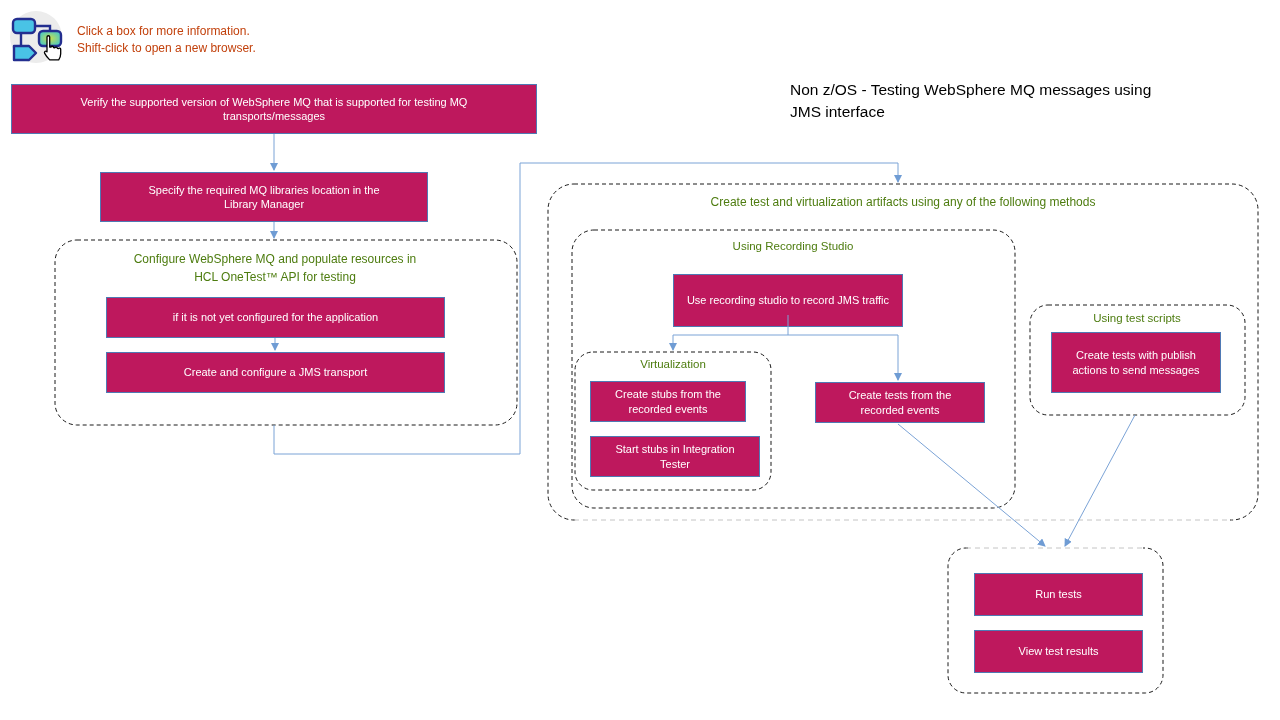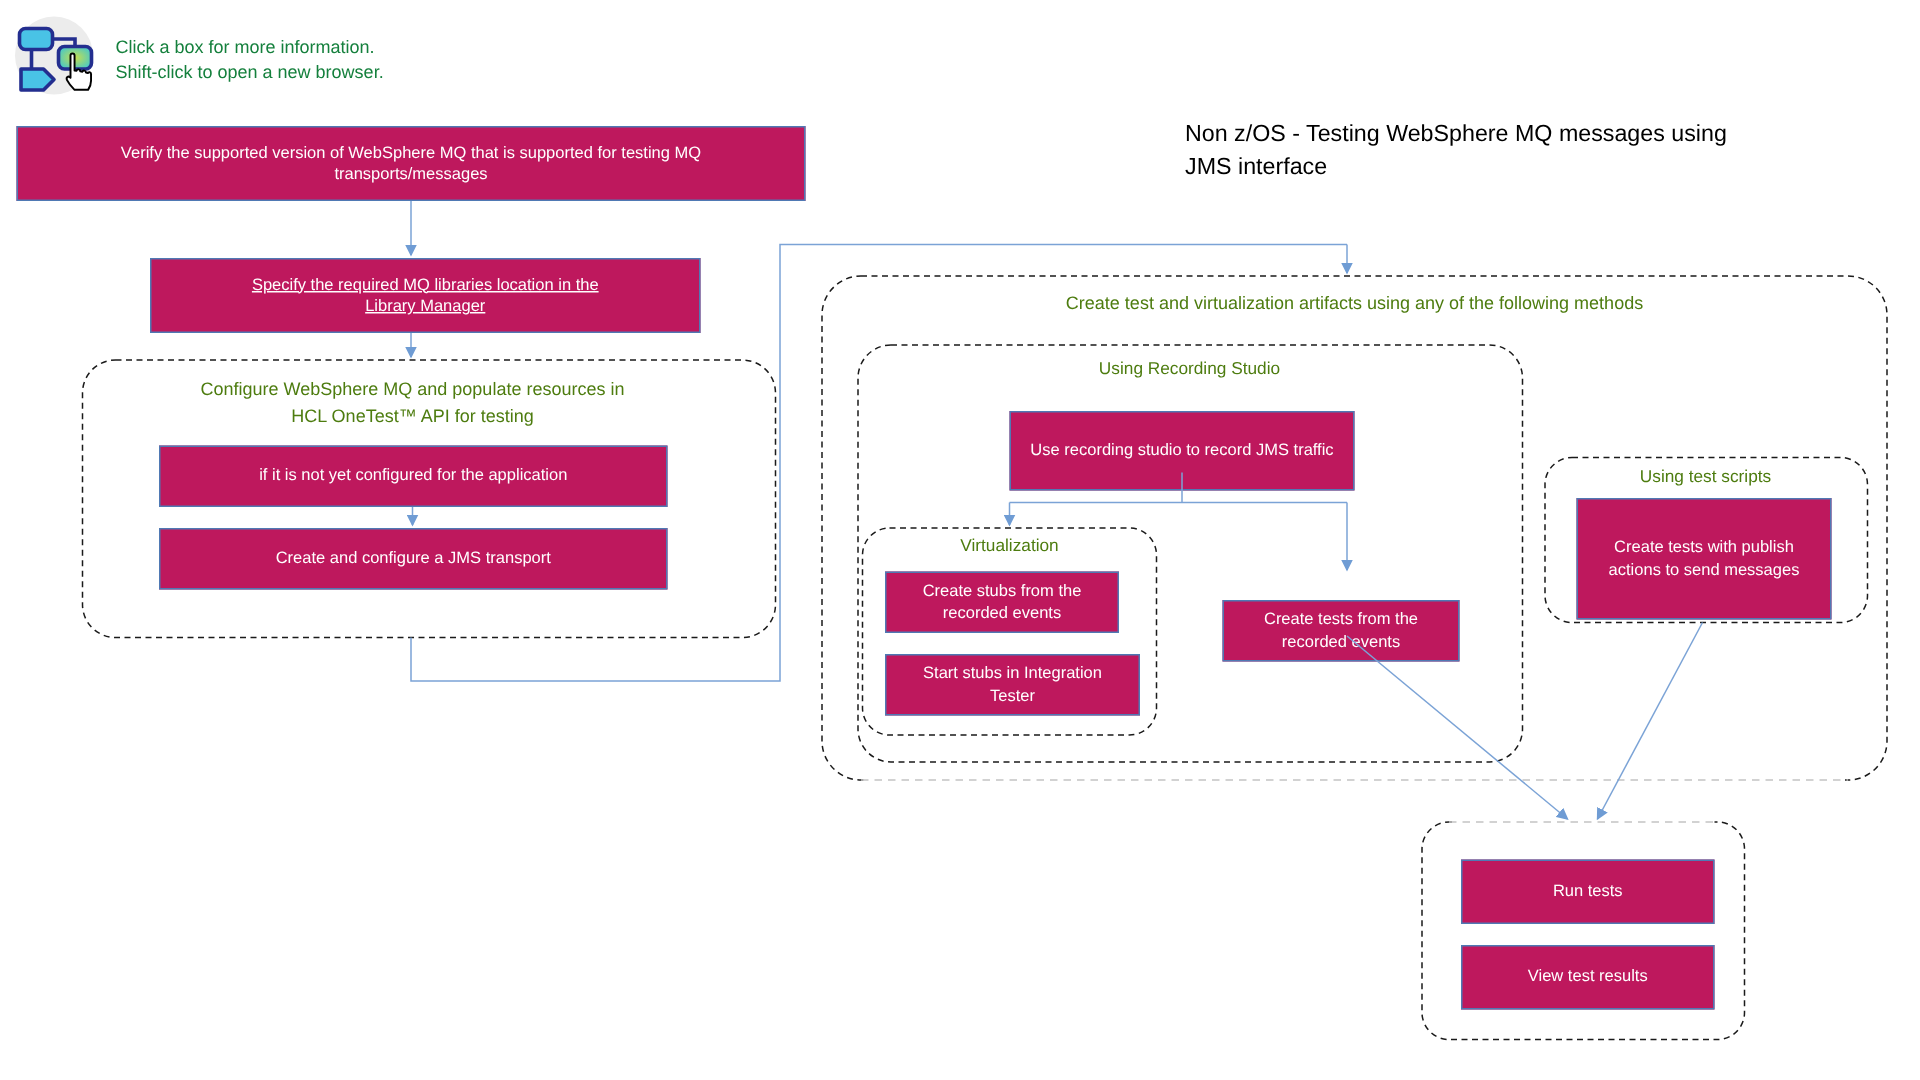--- a/index.html
+++ b/index.html
@@ -33,21 +33,21 @@
   .t12 { font-size:12px; line-height:18px; }
   .t11 { font-size:11.5px; line-height:15px; }
 
   #page-title {
     position:absolute; left:790px; top:79px; width:362px;
     font-size:15.5px; line-height:21.5px; color:#000000; z-index:2;
   }
 
   #instructions {
     position:absolute; left:77px; top:23px;
-    font-size:12px; line-height:17px; color:#15803d; z-index:2;
+    font-size:12px; line-height:17px; color:#c2410c; z-index:2;
   }
 
   #overlay-svg { position:absolute; left:0; top:0; z-index:5; pointer-events:none; }
   #icon-svg { position:absolute; left:6px; top:6px; z-index:2; }
 </style>
 </head>
 <body>
 
 <div id="stage">
 
@@ -80,21 +80,21 @@
   <div class="grp-title t12" style="left:125px; top:250px; width:300px;">Configure WebSphere MQ and populate resources in HCL OneTest™ API for testing</div>
   <div class="grp-title t12" style="left:603px; top:193px; width:600px;">Create test and virtualization artifacts using any of the following methods</div>
   <div class="grp-title t11" style="left:693px; top:239px; width:200px;">Using Recording Studio</div>
   <div class="grp-title t11" style="left:613px; top:357px; width:120px;">Virtualization</div>
   <div class="grp-title t11" style="left:1057px; top:311px; width:160px;">Using test scripts</div>
 
   <div class="box" style="left:11px; top:84px; width:526px; height:50px; padding:0 20px;">
     <span class="txt">Verify the supported version of WebSphere MQ that is supported for testing MQ transports/messages</span>
   </div>
 
-  <div class="box" style="left:100px; top:172px; width:367px; height:50px;text-decoration:underline;">
+  <div class="box" style="left:100px; top:172px; width:328px; height:50px;">
     <span class="txt" style="max-width:250px;">Specify the required MQ libraries location in the Library Manager</span>
   </div>
 
   <div class="box" style="left:106px; top:297px; width:339px; height:41px; padding:16px 14px;">
     <span class="txt">if it is not yet configured for the application</span>
   </div>
 
   <div class="box" style="left:106px; top:352px; width:339px; height:41px; padding:0 14px;">
     <span class="txt">Create and configure a JMS transport</span>
   </div>
@@ -104,25 +104,25 @@
   </div>
 
   <div class="box" style="left:590px; top:381px; width:156px; height:41px; padding:0 4px;text-align:center;">
     <span class="txt">Create stubs from the recorded events</span>
   </div>
 
   <div class="box" style="left:590px; top:436px; width:170px; height:41px; padding:0 10px;">
     <span class="txt">Start stubs in Integration Tester</span>
   </div>
 
-  <div class="box" style="left:815px; top:400px; width:158px; height:41px; padding:0 10px;">
+  <div class="box" style="left:815px; top:382px; width:170px; height:41px; padding:0 10px;">
     <span class="txt">Create tests from the recorded events</span>
   </div>
 
-  <div class="box" style="left:1051px; top:332px; width:170px; height:81px; padding:0 12px;">
+  <div class="box" style="left:1051px; top:332px; width:170px; height:61px; padding:0 12px;">
     <span class="txt">Create tests with publish actions to send messages</span>
   </div>
 
   <div class="box" style="left:974px; top:573px; width:169px; height:43px;">
     <span class="txt">Run tests</span>
   </div>
 
   <div class="box" style="left:974px; top:630px; width:169px; height:43px;">
     <span class="txt">View test results</span>
   </div>

